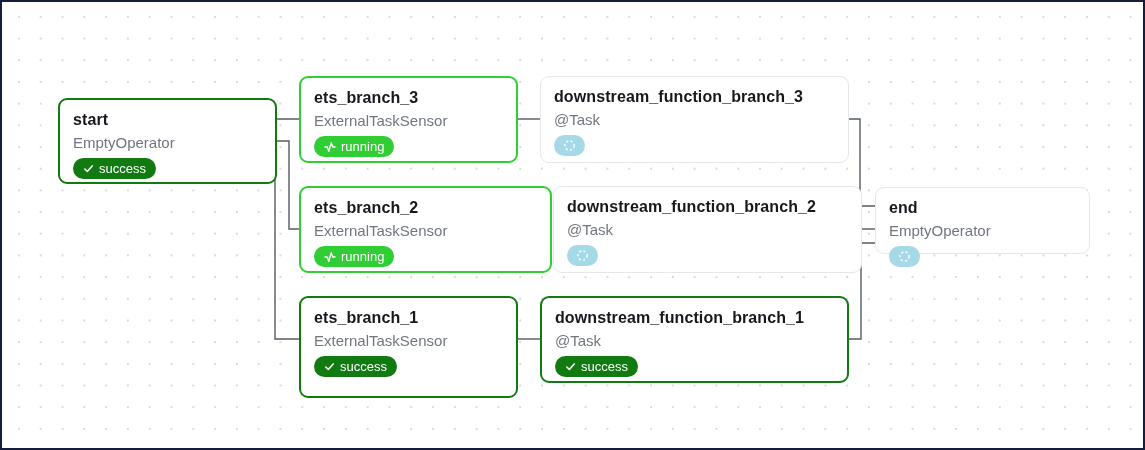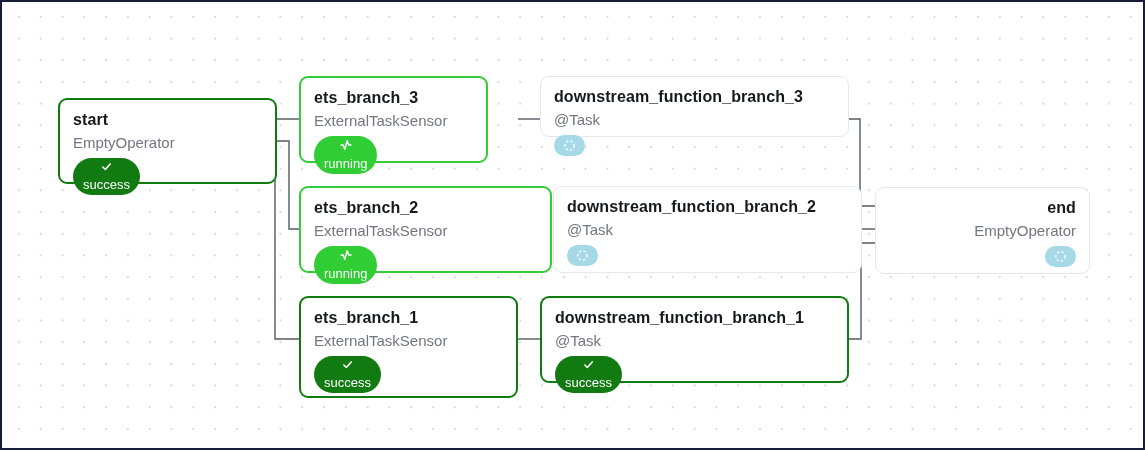--- a/index.html
+++ b/index.html
@@ -49,39 +49,39 @@
     line-height:1.35;white-space:nowrap;letter-spacing:.1px;
   }
   .node-subtitle{
     font-size:15px;color:var(--subtitle);line-height:1.35;margin-top:2px;white-space:nowrap;
   }
   .badge{
     margin-top:5px;
     display:inline-flex;align-items:center;gap:5px;
     border-radius:999px;
     color:#fff;font-size:13px;font-weight:500;
-    padding:3px 10px;line-height:1.2;flex-direction:column;
+    padding:3px 10px;line-height:1.2;
   }
   .badge svg{display:block;}
   .badge-success{background:var(--success);}
   .badge-running{background:var(--running);}
   .badge-none{
     background:var(--none);
     padding:4px 9px;
     min-height:13px;
   }
   
   #node-start{left:56px;top:96px;width:219px;height:86px;}
-  #node-ets-branch-3{left:297px;top:74px;width:189px;height:87px;text-align:right;}
+  #node-ets-branch-3{left:297px;top:74px;width:219px;height:87px;text-align:right;}
   #node-ets-branch-2{left:297px;top:184px;width:253px;height:87px;}
   #node-ets-branch-1{left:297px;top:294px;width:219px;height:102px;}
-  #node-dfb-3{left:538px;top:74px;width:309px;height:61px;}
+  #node-dfb-3{left:538px;top:74px;width:309px;height:87px;}
   #node-dfb-2{left:538px;top:184px;width:309px;height:87px;margin-left:13px;}
   #node-dfb-1{left:538px;top:294px;width:309px;height:87px;}
-  #node-end{left:873px;top:185px;width:215px;height:87px;align-items:flex-end;}
+  #node-end{left:873px;top:185px;width:215px;height:67px;}
 </style>
 </head>
 <body>
 
 <div class="frame">
 
   <svg class="edges" viewBox="0 0 1145 450">
     <path d="M262 117 H297"></path>
     <path d="M262 139 H287 V227 H297"></path>
     <path d="M262 161 H273 V337 H297"></path>

